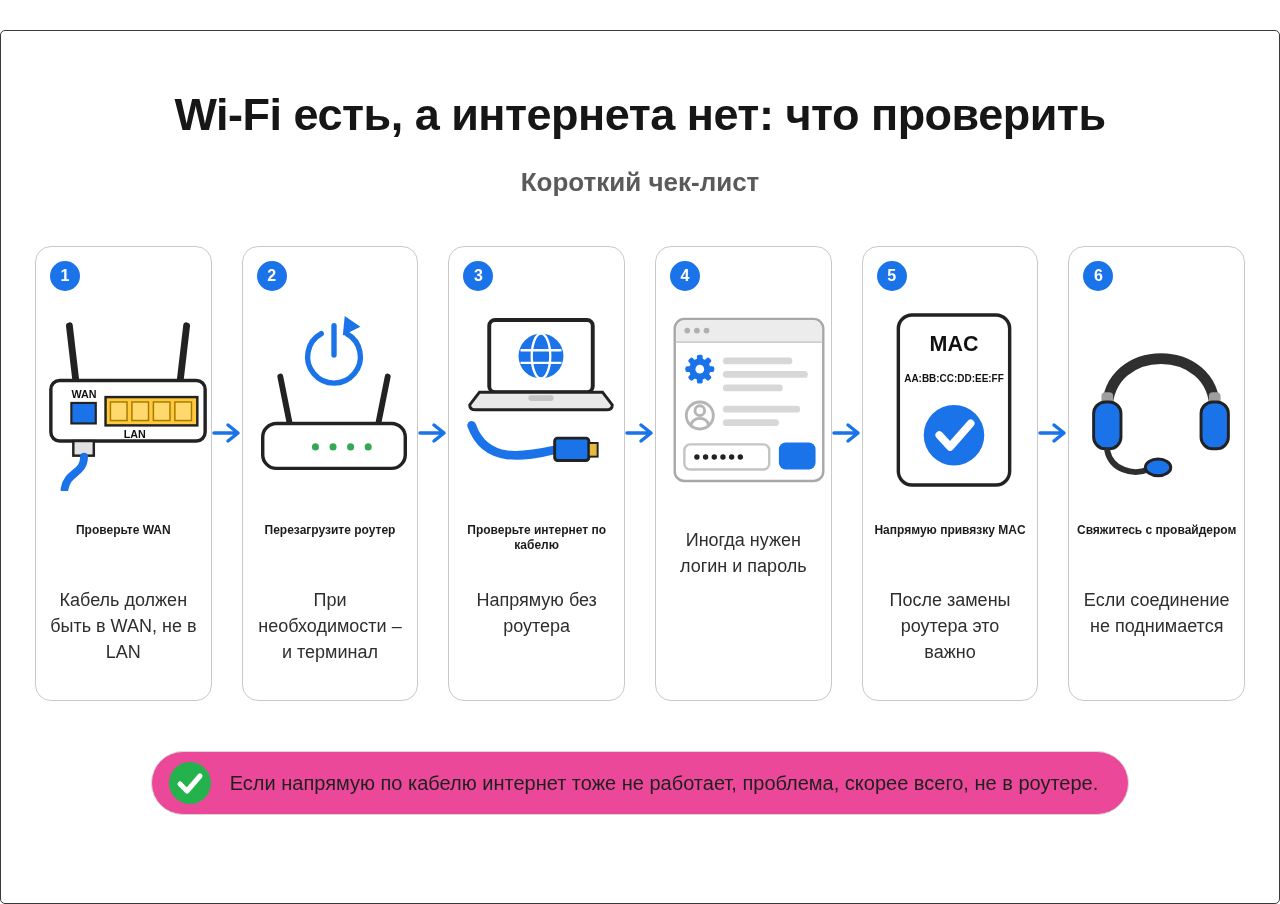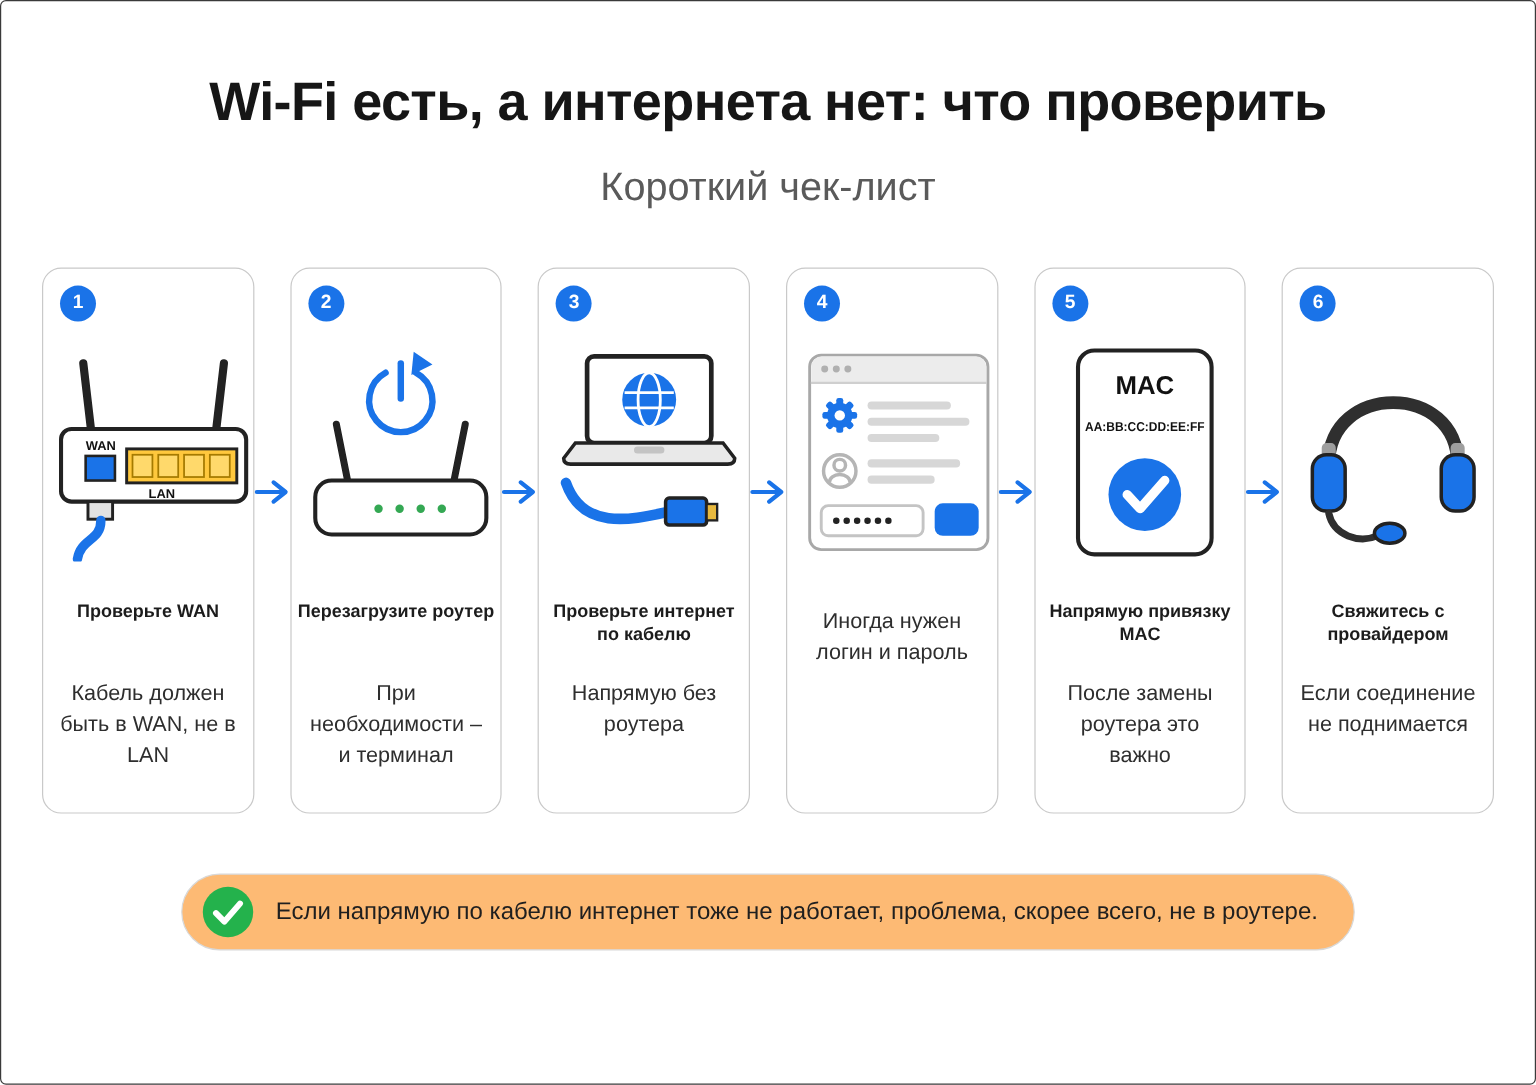--- a/index.html
+++ b/index.html
@@ -9,34 +9,35 @@
     font-family:"Liberation Sans","DejaVu Sans",sans-serif;
     color:#1a1a1a;
     overflow:hidden;
     position:relative;
   }
   .frame{
     position:absolute;inset:0;
     border:1px solid #3a3a3a;
     border-radius:5px;
     box-sizing:border-box;
+    margin-top:30px;
   }
   .page-title{
     margin:58px 40px 0;
     text-align:center;
     font-size:45px;
     font-weight:700;
     letter-spacing:-0.5px;
     color:#161616;
   }
   .page-subtitle{
     margin-top:26px;
     text-align:center;
-    font-size:33px;
-    font-weight:400;
+    font-size:26px;
+    font-weight:700;
     color:#5a5a5a;
   }
   .steps{
     display:flex;
     justify-content:space-between;
     align-items:flex-start;
     margin:48px 34px 0;
   }
   .card{
     position:relative;
@@ -65,21 +66,21 @@
     height:222px;
     width:100%;
     display:flex;
     align-items:center;
     justify-content:flex-end;
   }
   .card-title{
     margin-top:12px;
     min-height:48px;
     max-width:170px;
-    font-size:15px;
+    font-size:12px;
     font-weight:700;
     line-height:1.28;
     text-align:center;
     color:#1c1c1c;
     display:flex;align-items:flex-start;justify-content:center;
   }
   .card-sub{
     margin-top:16px;
     max-width:150px;
     font-size:18px;
@@ -92,21 +93,21 @@
     width:30px;
     flex:0 0 auto;
     display:flex;justify-content:center;
   }
   .note{
     margin:50px auto 0;
     width:fit-content;
     max-width:1120px;
     border:1.5px solid #d8d8d8;
     border-radius:32px;
-    background:#fdba74;
+    background:#ec4899;
     padding:9px 30px 9px 16px;
     display:flex;
     align-items:center;
     gap:18px;
   }
   .note-text{
     font-size:20px;
     font-weight:500;
     color:#1f1f1f;
     white-space:nowrap;

